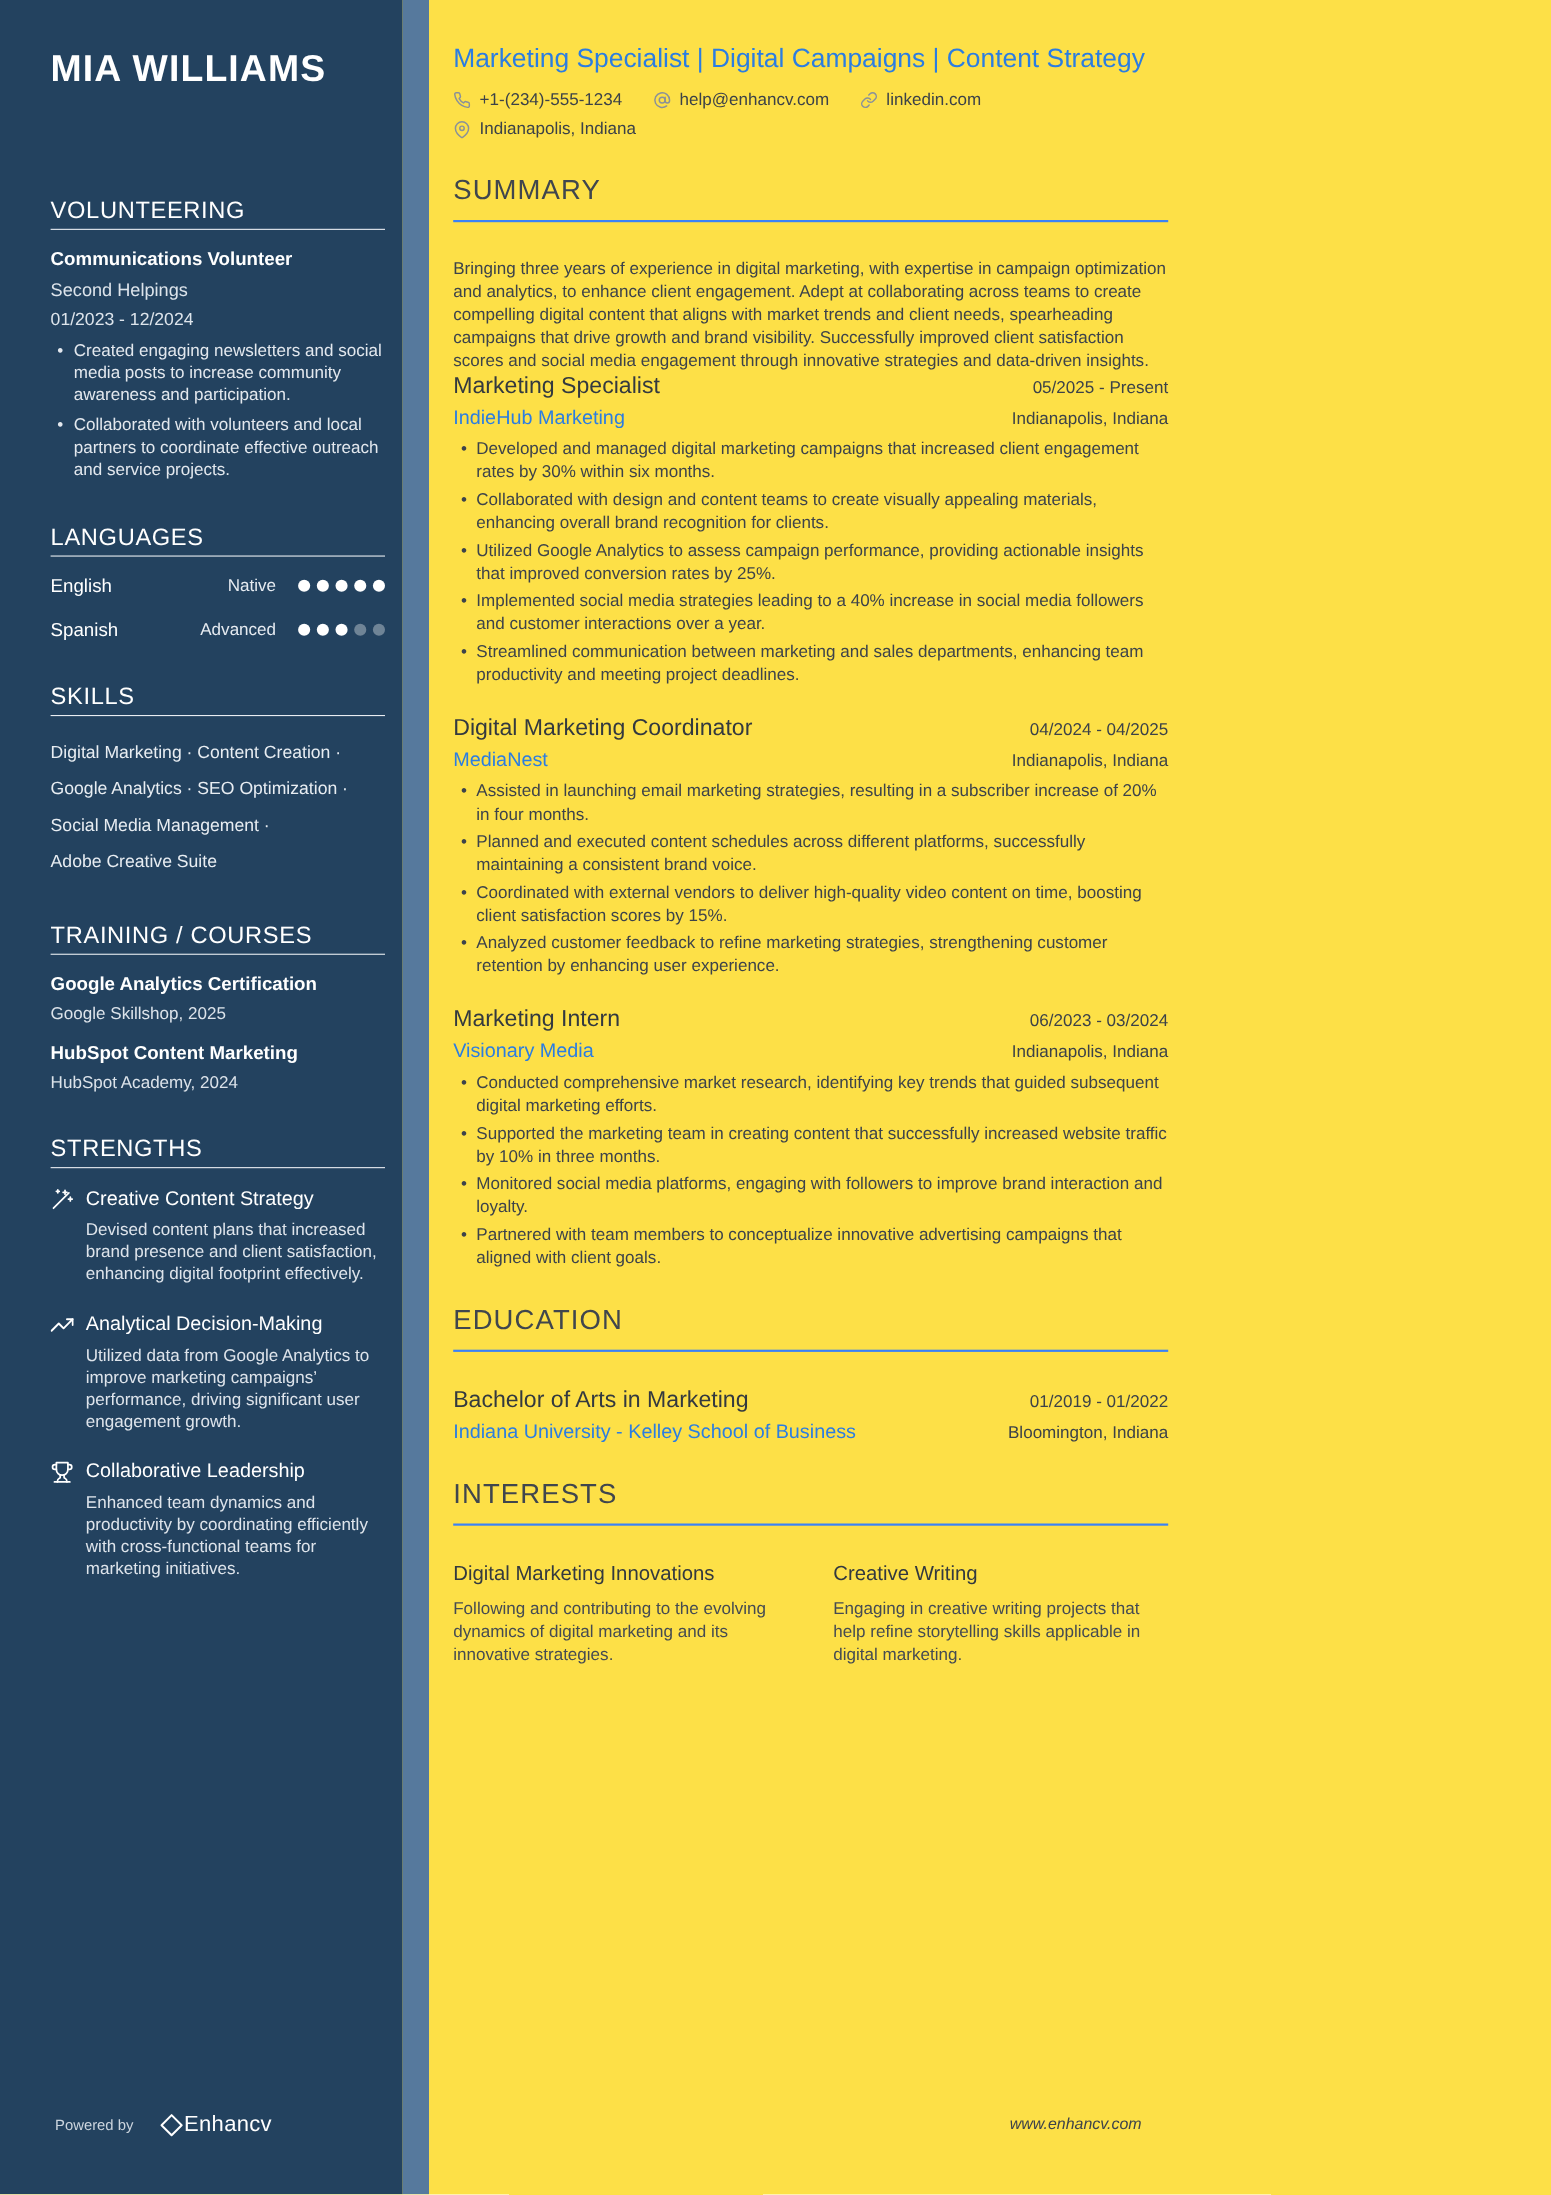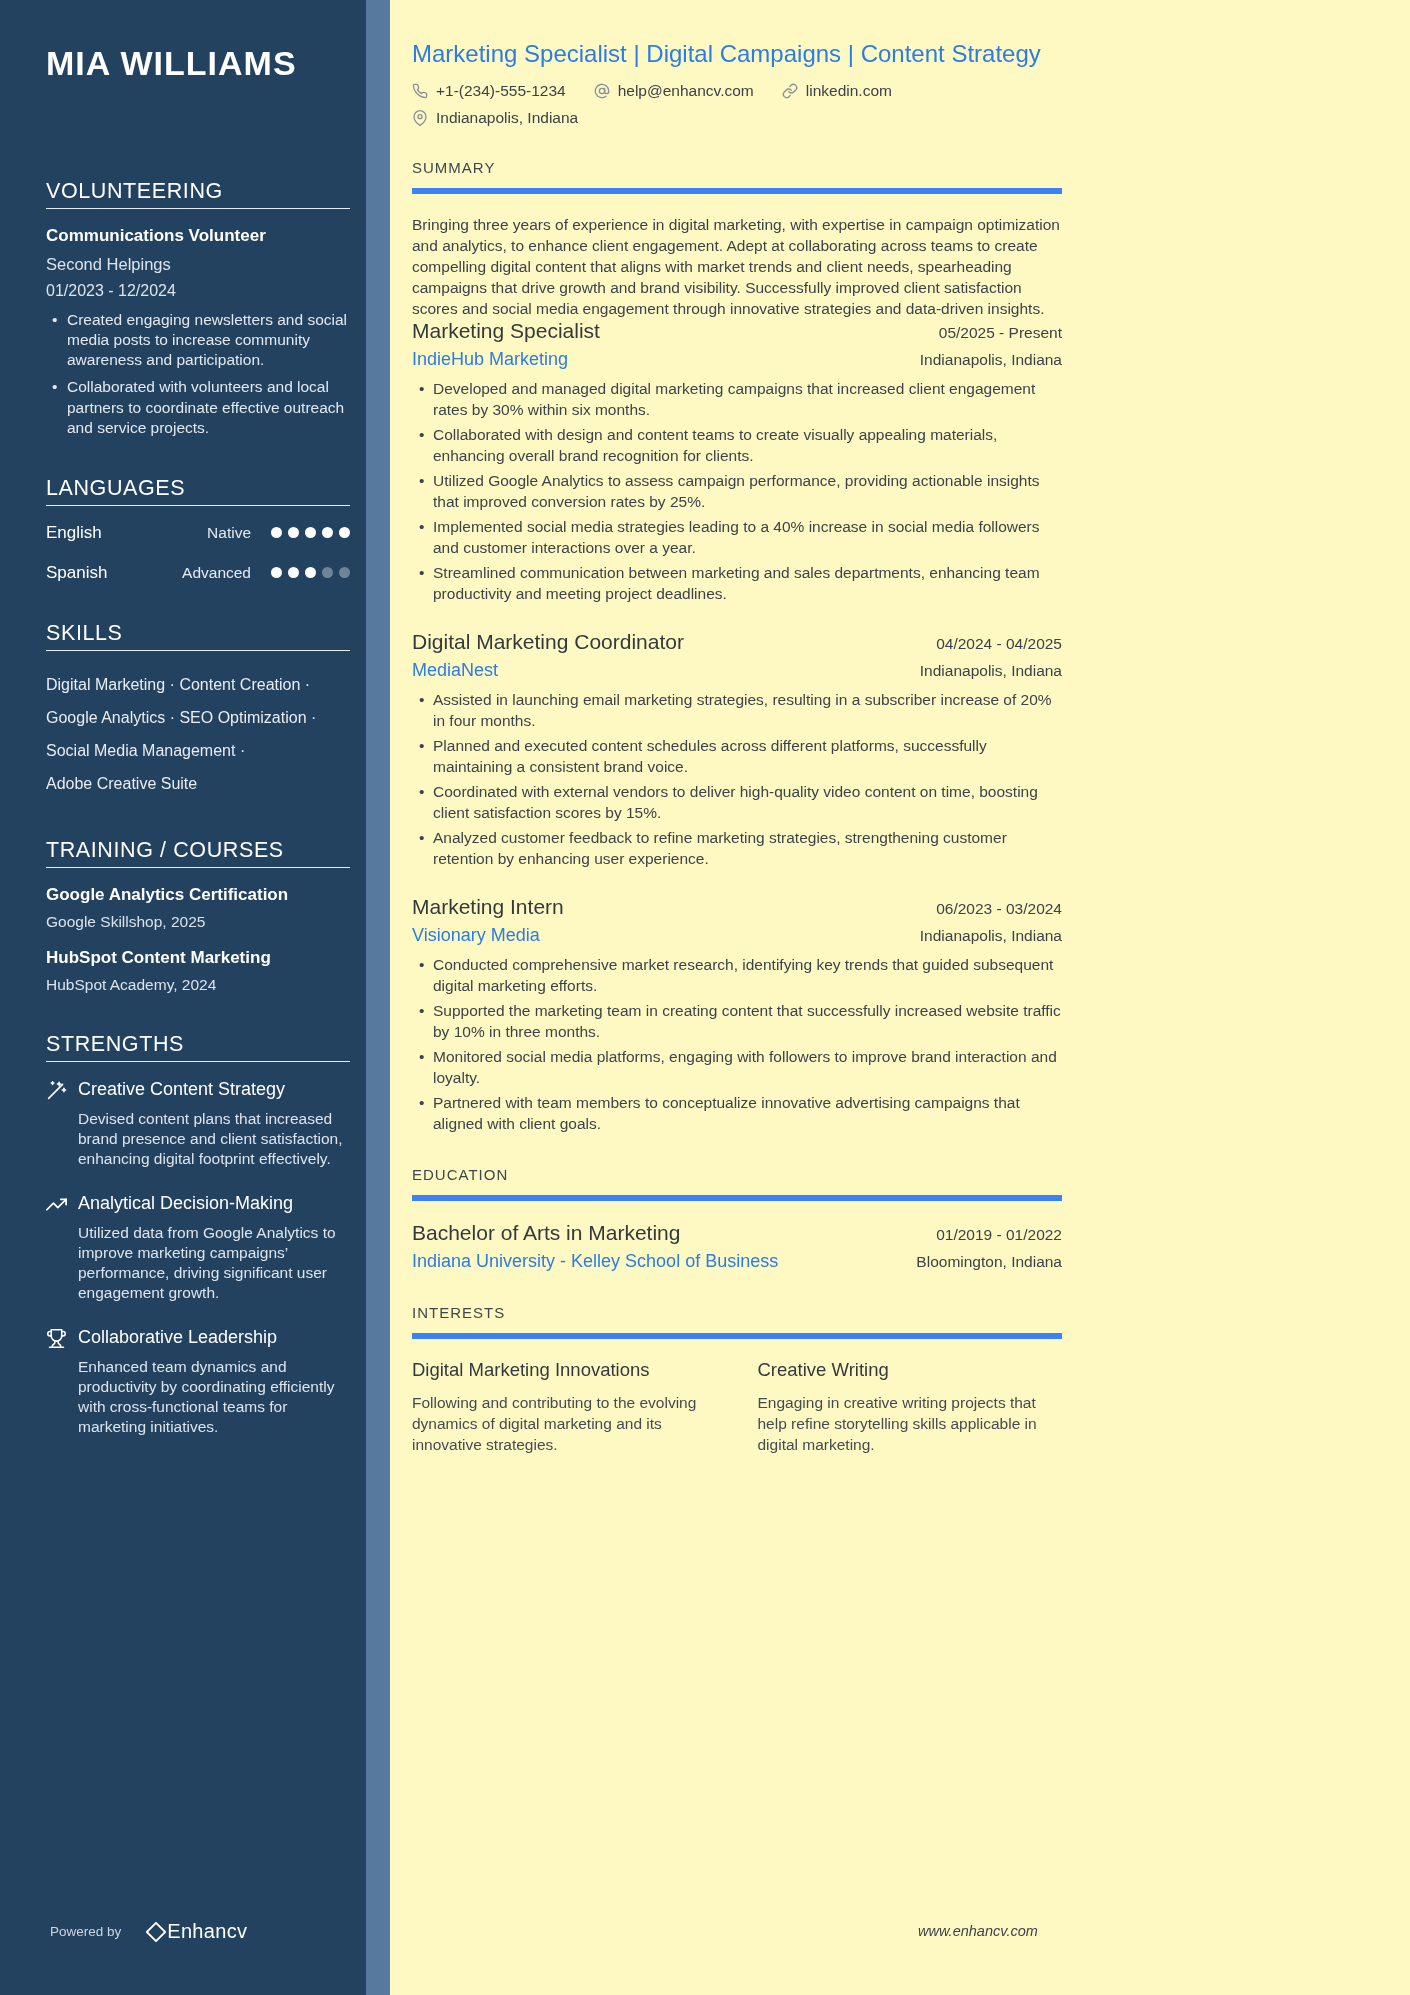--- a/index.html
+++ b/index.html
@@ -1,18 +1,18 @@
 <!DOCTYPE html>
 <html><head>
 <meta charset="utf-8">
 <style>
   * { margin: 0; padding: 0; box-sizing: border-box; }
   html, body { background: #ffffff; }
   body { font-family: "Liberation Sans", sans-serif; color: #3d434a; }
-  .page { position: relative; width: 1410px; height: 1995px; background: #fef9c3; overflow: hidden; }
+  .page { position: relative; width: 1410px; height: 1995px; background: #fde047; overflow: hidden; }
 
   
   .sidebar {
     position: absolute; left: 0; top: 0; width: 366px; height: 100%;
     background: #23425f; color: #ffffff; padding: 44px 16px 0 46px;
   }
   .stripe { position: absolute; left: 366px; top: 0; width: 24px; height: 100%; background: #56799d; }
   .name { font-size: 34px; font-weight: 600; letter-spacing: 1px; color: #ffffff; }
   .side-section { margin-top: 38px; }
   .side-section.first { margin-top: 96px; }
@@ -56,22 +56,22 @@
   .brand-text { font-size: 20px; color: #ffffff; letter-spacing: 0.3px; }
 
   
   main { position: absolute; left: 412px; top: 0; width: 650px; padding-top: 38px; }
   .doc-title { font-size: 24px; font-weight: 500; color: #2b7de2; line-height: 1.3; margin-bottom: 13px; }
   .contact-row { display: flex; align-items: center; gap: 28px; margin-bottom: 9px; }
   .contact-item { display: flex; align-items: center; gap: 8px; font-size: 15.5px; color: #3c4248; }
   .contact-item svg { width: 16px; height: 16px; color: #8a9199; }
 
   .main-header {
-    font-size: 15px; font-weight: 400; letter-spacing: 1px; color: #40464d;
-    padding-bottom: 12px; border-bottom: 6px solid #3b82f6; margin-top: 32px; margin-bottom: 20px;
+    font-size: 25px; font-weight: 400; letter-spacing: 1px; color: #40464d;
+    padding-bottom: 12px; border-bottom: 2px solid #3b82f6; margin-top: 32px; margin-bottom: 32px;
   }
   .summary-text { font-size: 15.5px; line-height: 21px; color: #3d434a; }
 
   .job { margin-bottom: 26px; }
   .row-split { display: flex; justify-content: space-between; align-items: baseline; text-align: center; }
   .job-title { font-size: 21px; color: #33393f; font-weight: 400; }
   .job-dates, .location { font-size: 15.5px; color: #3c4248; }
   .company { font-size: 18px; font-weight: 500; color: #2b7de2; }
   .job-sub { margin-top: 6px; margin-bottom: 9px; }
   .main-bullets { list-style: none; }

